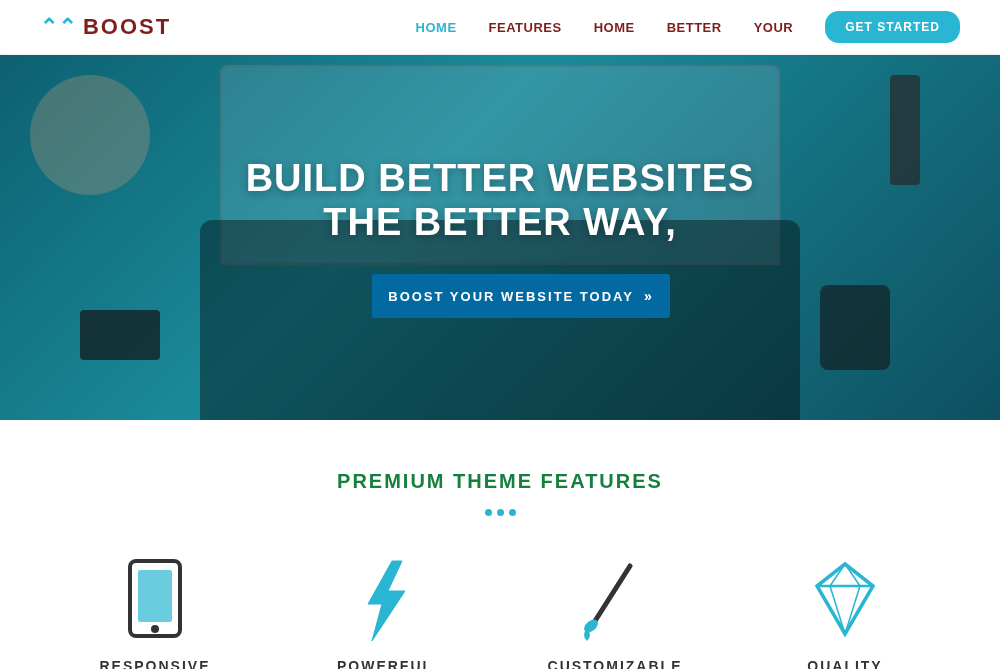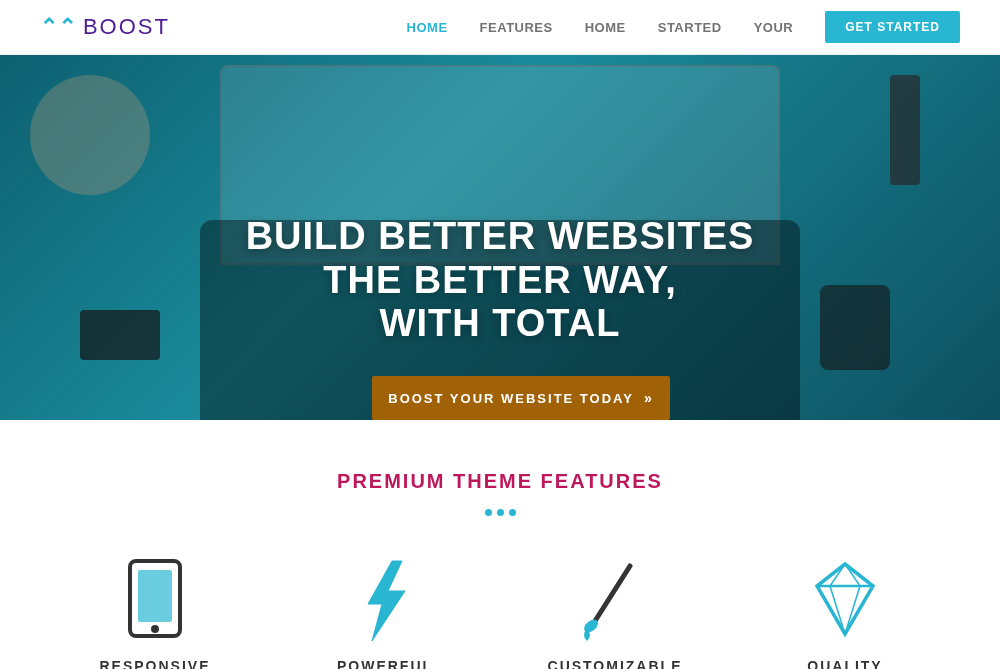--- a/index.html
+++ b/index.html
@@ -20,62 +20,62 @@
       align-items: center;
       gap: 6px;
     }
     .logo-chevron {
       color: #29b6d2;
       font-size: 22px;
       font-weight: bold;
     }
     .logo-text {
       font-size: 22px;
-      font-weight: 400;
-      color: #4c1d95;
+      font-weight: 700;
+      color: #7f1d1d;
       letter-spacing: 2px;
     }
     .nav-links {
       display: flex;
       align-items: center;
       gap: 32px;
     }
     .nav-link {
       font-size: 13px;
       font-weight: 600;
-      color: #737373;
+      color: #7f1d1d;
       text-decoration: none;
       letter-spacing: 0.5px;
       cursor: pointer;
     }
     .nav-link.active {
       color: #29b6d2;
     }
     .get-started-btn {
       background: #29b6d2;
       color: #fff;
       border: none;
       padding: 9px 20px;
       font-size: 12px;
       font-weight: 700;
       letter-spacing: 1px;
       cursor: pointer;
-      border-radius: 2px;
+      border-radius: 14px;
       text-align: right;
     }
 
     
     .hero {
       position: relative;
       width: 100%;
       height: 365px;
       background: #1a7a8a;
       overflow: hidden;
       display: flex;
-      align-items: flex-end;
+      align-items: center;
       justify-content: center;
     }
     .hero-bg {
       position: absolute;
       inset: 0;
       background: linear-gradient(135deg, #0d6070 0%, #1a8a9a 40%, #0d5060 100%);
     }
     .hero-content {
       position: relative;
       z-index: 2;
@@ -87,21 +87,21 @@
       font-weight: 900;
       line-height: 1.15;
       letter-spacing: 1px;
       margin-bottom: 30px;
       text-shadow: 0 2px 8px rgba(0,0,0,0.3);
     }
     .hero-cta {
       display: inline-flex;
       align-items: center;
       gap: 10px;
-      background: #a16207;
+      background: #0369a1;
       color: #fff;
       border: none;
       padding: 14px 16px;
       font-size: 13px;
       font-weight: 700;
       letter-spacing: 2px;
       cursor: pointer;
       border-radius: 2px;
       margin-left: 42px;
     }
@@ -112,21 +112,21 @@
     
     .features-section {
       padding: 50px 40px 40px;
       text-align: center;
       background: #fff;
     }
     .features-title {
       font-size: 20px;
       font-weight: 900;
       letter-spacing: 2px;
-      color: #be185d;
+      color: #15803d;
       margin-bottom: 16px;
     }
     .dots-divider {
       display: flex;
       justify-content: center;
       gap: 5px;
       margin-bottom: 40px;
     }
     .dot {
       width: 7px;
@@ -237,41 +237,40 @@
 
 <nav class="navbar">
   <div class="logo-area">
     <span class="logo-chevron">⌃⌃</span>
     <span class="logo-text">BOOST</span>
   </div>
   <div class="nav-links">
     <a class="nav-link active">HOME</a>
     <a class="nav-link">FEATURES</a>
     <a class="nav-link">HOME</a>
-    <a class="nav-link">STARTED</a>
+    <a class="nav-link">BETTER</a>
     <a class="nav-link">YOUR</a>
     <button class="get-started-btn">GET STARTED</button>
   </div>
 </nav>
 
 <section class="hero">
   <div class="hero-bg"></div>
   <div class="hero-items">
     <div class="coffee-circle"></div>
     <div class="laptop-screen"></div>
     <div class="keyboard-bg"></div>
     <div class="usb-right"></div>
     <div class="watch-right"></div>
     <div class="harddrive"></div>
   </div>
   <div class="hero-content">
     <h1 class="hero-title">
       <span>BUILD BETTER WEBSITES</span><br>
       <span>THE BETTER WAY,</span><br>
-      <span>WITH TOTAL</span>
     </h1>
     <button class="hero-cta">
       <span>BOOST YOUR WEBSITE TODAY</span>
       <span class="arrow">»</span>
     </button>
   </div>
 </section>
 
 <section class="features-section">
   <h2 class="features-title">PREMIUM THEME FEATURES</h2>

